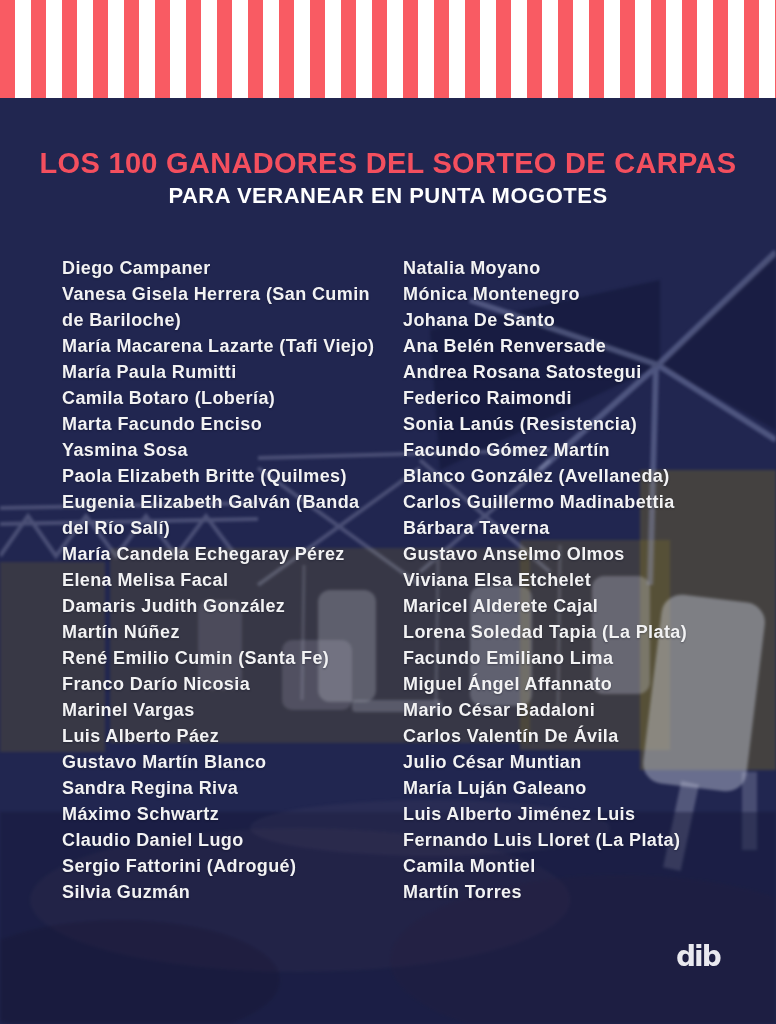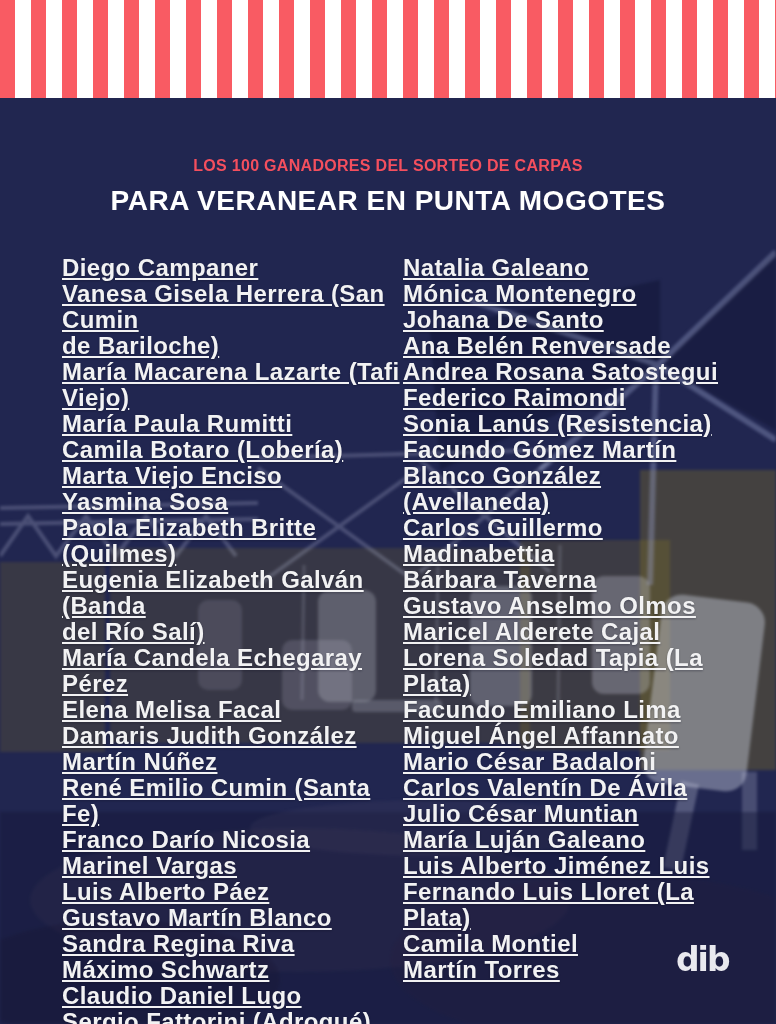--- a/index.html
+++ b/index.html
@@ -33,48 +33,47 @@
     position: absolute; left: 0; top: 98px;
     width: 776px; height: 926px;
     filter: blur(1.5px);
     pointer-events: none;
   }
   .header-block {
     position: absolute; top: 147px; left: 0;
     width: 776px; text-align: center;
   }
   .title-red {
-    margin: 10px;
-    font-size: 16px; font-weight: bold;
+    margin: 0;
+    font-size: 29px; font-weight: bold;
     color: var(--title-red);
     letter-spacing: 0.3px;
   }
   .title-white {
     margin: 3px 0 0 0;
-    font-size: 28px; font-weight: bold;
+    font-size: 22px; font-weight: bold;
     color: #ffffff;
     letter-spacing: 0.5px;
   }
   .winners { position: absolute; top: 255px; left: 0; width: 776px; }
   .col { position: absolute; top: 0; }
   .col-left  { left: 62px;  width: 338px; }
   .col-right { left: 403px; width: 350px; }
   .winner-name {
-    font-size: 24px; font-weight: bold;
+    font-size: 18px; font-weight: bold;
     color: var(--text-white);
     line-height: 26px;
     letter-spacing: 0.4px;
     white-space: pre-line;
     text-shadow: 0 1px 2px rgba(10,12,30,0.35);
-    text-decoration: underline;
   }
   .logo {
     position: absolute; left: 676px; top: 940px;
     font-family: "DejaVu Sans", sans-serif;
-    font-size: 33px; font-weight: bold;
+    font-size: 28px; font-weight: bold;
     color: var(--logo-white);
     letter-spacing: -2px;
   }
 </style>
 </head>
 <body>
 
 <div class="poster">
 
   <div class="stripes"></div>
@@ -143,53 +142,54 @@
   </div>
 
   <div class="winners">
     <div class="col col-left">
         <div class="winner-name">Diego Campaner</div>
         <div class="winner-name">Vanesa Gisela Herrera (San Cumin
 de Bariloche)</div>
         <div class="winner-name">María Macarena Lazarte (Tafi Viejo)</div>
         <div class="winner-name">María Paula Rumitti</div>
         <div class="winner-name">Camila Botaro (Lobería)</div>
-        <div class="winner-name">Marta Viejo Enciso</div>
+        <div class="winner-name">Marta Facundo Enciso</div>
         <div class="winner-name">Yasmina Sosa</div>
         <div class="winner-name">Paola Elizabeth Britte (Quilmes)</div>
         <div class="winner-name">Eugenia Elizabeth Galván (Banda
 del Río Salí)</div>
         <div class="winner-name">María Candela Echegaray Pérez</div>
         <div class="winner-name">Elena Melisa Facal</div>
         <div class="winner-name">Damaris Judith González</div>
         <div class="winner-name">Martín Núñez</div>
         <div class="winner-name">René Emilio Cumin (Santa Fe)</div>
         <div class="winner-name">Franco Darío Nicosia</div>
         <div class="winner-name">Marinel Vargas</div>
         <div class="winner-name">Luis Alberto Páez</div>
         <div class="winner-name">Gustavo Martín Blanco</div>
         <div class="winner-name">Sandra Regina Riva</div>
         <div class="winner-name">Máximo Schwartz</div>
         <div class="winner-name">Claudio Daniel Lugo</div>
         <div class="winner-name">Sergio Fattorini (Adrogué)</div>
         <div class="winner-name">Silvia Guzmán</div>
       </div>
     <div class="col col-right">
-        <div class="winner-name">Natalia Galeano</div>
+        <div class="winner-name">Natalia Moyano</div>
         <div class="winner-name">Mónica Montenegro</div>
         <div class="winner-name">Johana De Santo</div>
         <div class="winner-name">Ana Belén Renversade</div>
         <div class="winner-name">Andrea Rosana Satostegui</div>
         <div class="winner-name">Federico Raimondi</div>
         <div class="winner-name">Sonia Lanús (Resistencia)</div>
         <div class="winner-name">Facundo Gómez Martín</div>
         <div class="winner-name">Blanco González (Avellaneda)</div>
         <div class="winner-name">Carlos Guillermo Madinabettia</div>
         <div class="winner-name">Bárbara Taverna</div>
         <div class="winner-name">Gustavo Anselmo Olmos</div>
+        <div class="winner-name">Viviana Elsa Etchelet</div>
         <div class="winner-name">Maricel Alderete Cajal</div>
         <div class="winner-name">Lorena Soledad Tapia (La Plata)</div>
         <div class="winner-name">Facundo Emiliano Lima</div>
         <div class="winner-name">Miguel Ángel Affannato</div>
         <div class="winner-name">Mario César Badaloni</div>
         <div class="winner-name">Carlos Valentín De Ávila</div>
         <div class="winner-name">Julio César Muntian</div>
         <div class="winner-name">María Luján Galeano</div>
         <div class="winner-name">Luis Alberto Jiménez Luis</div>
         <div class="winner-name">Fernando Luis Lloret (La Plata)</div>

